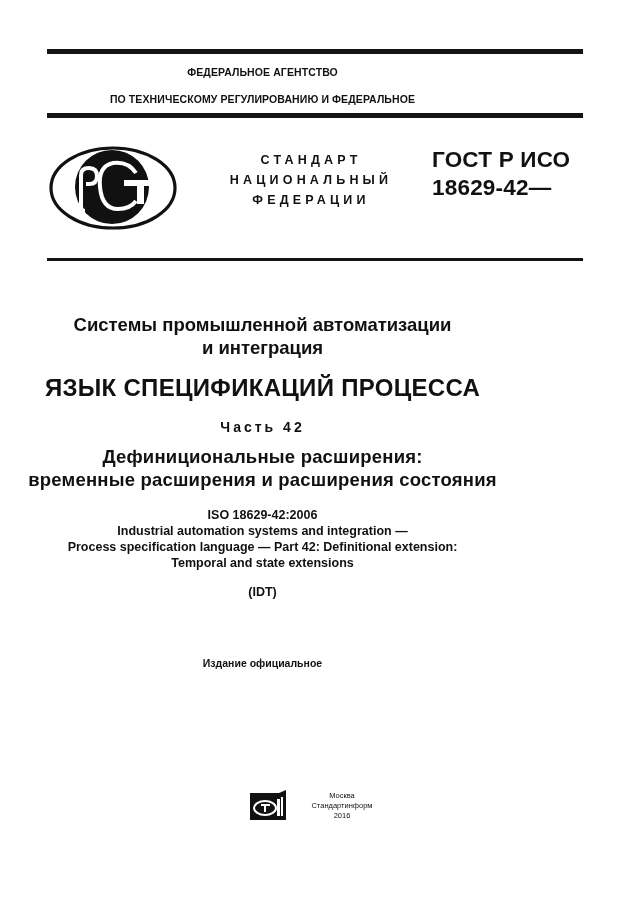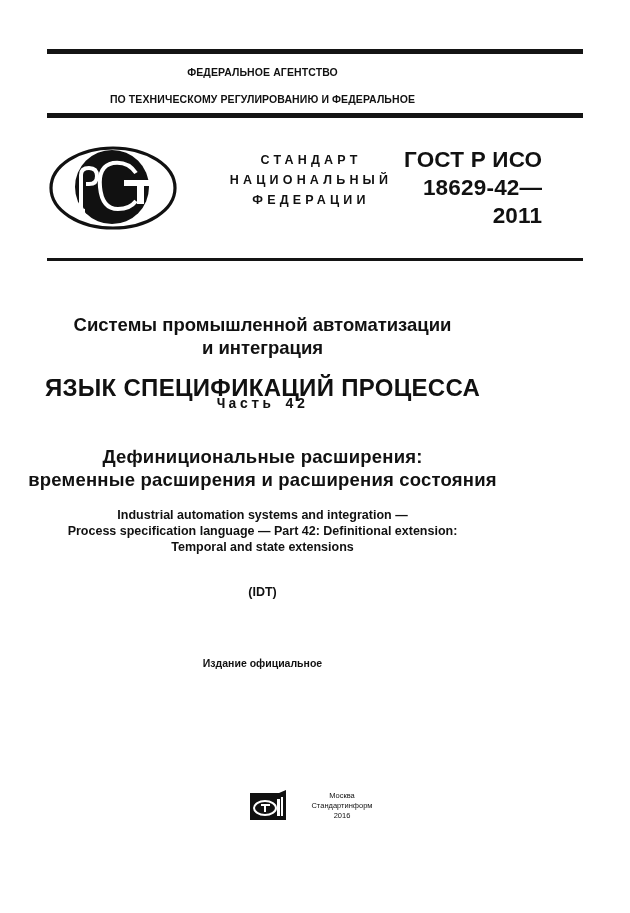--- a/index.html
+++ b/index.html
@@ -4,21 +4,21 @@
   <style>
     html, body { margin: 0; padding: 0; background: #ffffff; }
     body { width: 630px; height: 913px; position: relative; overflow: hidden;
            font-family: "Liberation Sans", "DejaVu Sans", sans-serif; color: #111111; }
     .abs { position: absolute; }
     .rule { position: absolute; left: 47px; width: 536px; background: #141414; }
     .center { position: absolute; left: 0; width: 525px; text-align: center; font-weight: bold; }
     .agency { font-size: 10.5px; letter-spacing: 0.1px; }
     .natstd { position: absolute; left: 212px; width: 198px; text-align: center;
               font-weight: bold; font-size: 12.5px; letter-spacing: 4.2px; line-height: 20px; }
-    .gost { position: absolute; left: 404px; font-weight: bold; font-size: 22.5px; line-height: 28px; letter-spacing: 0.2px; text-align: right; }
+    .gost { position: absolute; left: 432px; font-weight: bold; font-size: 22.5px; line-height: 28px; letter-spacing: 0.2px; }
     .title1 { font-size: 18.5px; line-height: 23px; }
     .title2 { font-size: 24px; letter-spacing: 0.3px; }
     .part { font-size: 14px; letter-spacing: 3px; }
     .title3 { font-size: 18.5px; line-height: 23px; letter-spacing: 0.2px; }
     .iso { font-size: 12.5px; line-height: 16px; }
     .idt { font-size: 12.5px; }
     .edition { font-size: 10.5px; }
     .pub-text { position: absolute; left: 296px; width: 92px; text-align: center; font-weight: normal;
                 font-size: 7.5px; line-height: 10px; }
   </style>
@@ -47,37 +47,37 @@
 
 <div class="natstd" style="top:150px;">
   <div>СТАНДАРТ</div>
   <div>НАЦИОНАЛЬНЫЙ</div>
   <div>ФЕДЕРАЦИИ</div>
 </div>
 
 <div class="gost" style="top:146px;">
   <div>ГОСТ Р ИСО</div>
   <div>18629-42—</div>
-  <div>2011</div>
 </div>
 
 <div class="rule" style="top:258px;height:3px;"></div>
 
 <div class="center title1" style="top:313px;">
   <div>Системы промышленной автоматизации</div>
   <div>и интеграция</div>
 </div>
 <div class="center title2" style="top:374px;">ЯЗЫК СПЕЦИФИКАЦИЙ ПРОЦЕССА</div>
-<div class="center part" style="top:396px;font-family:Liberation Mono, monospace;">Часть 42</div>
+<div class="center part" style="top:419px;">Часть 42</div>
 <div class="center title3" style="top:445px;">
   <div>Дефинициональные расширения:</div>
   <div>временные расширения и расширения состояния</div>
 </div>
 
 <div class="center iso" style="top:507px;">
+  <div>ISO 18629-42:2006</div>
   <div>Industrial automation systems and integration —</div>
   <div>Process specification language — Part 42: Definitional extension:</div>
   <div>Temporal and state extensions</div>
 </div>
 <div class="center idt" style="top:585px;">(IDT)</div>
 
 <div class="center edition" style="top:657px;">Издание официальное</div>
 
 <div class="abs" style="left:249px;top:789px;width:38px;height:32px;">
   <svg width="38" height="32" viewBox="0 0 38 32">

